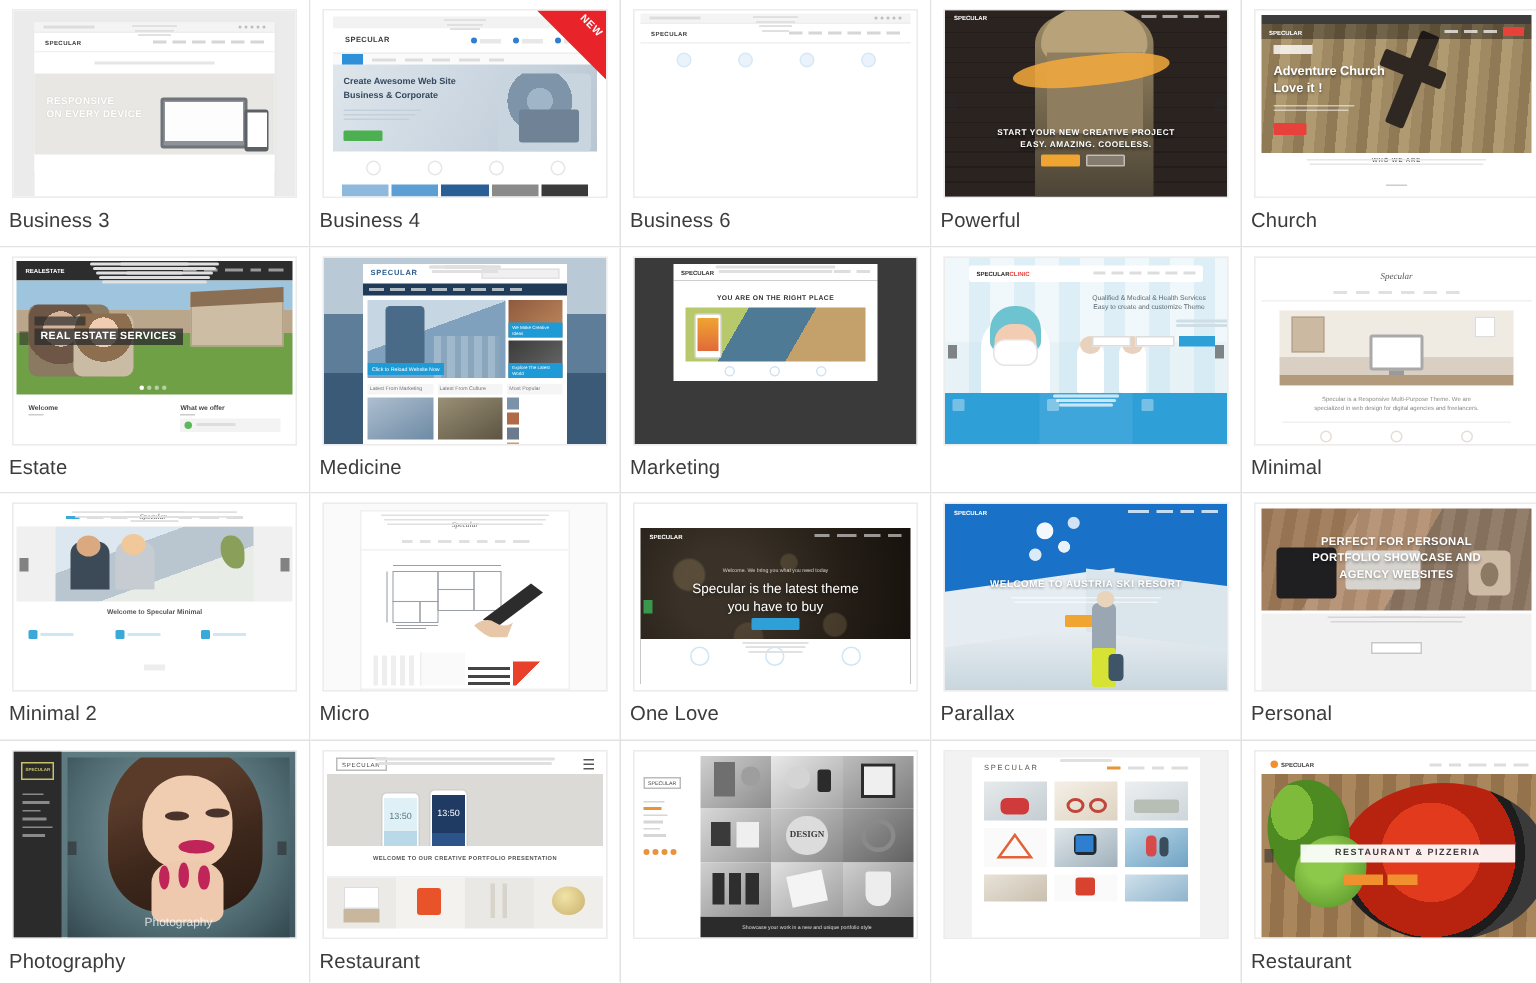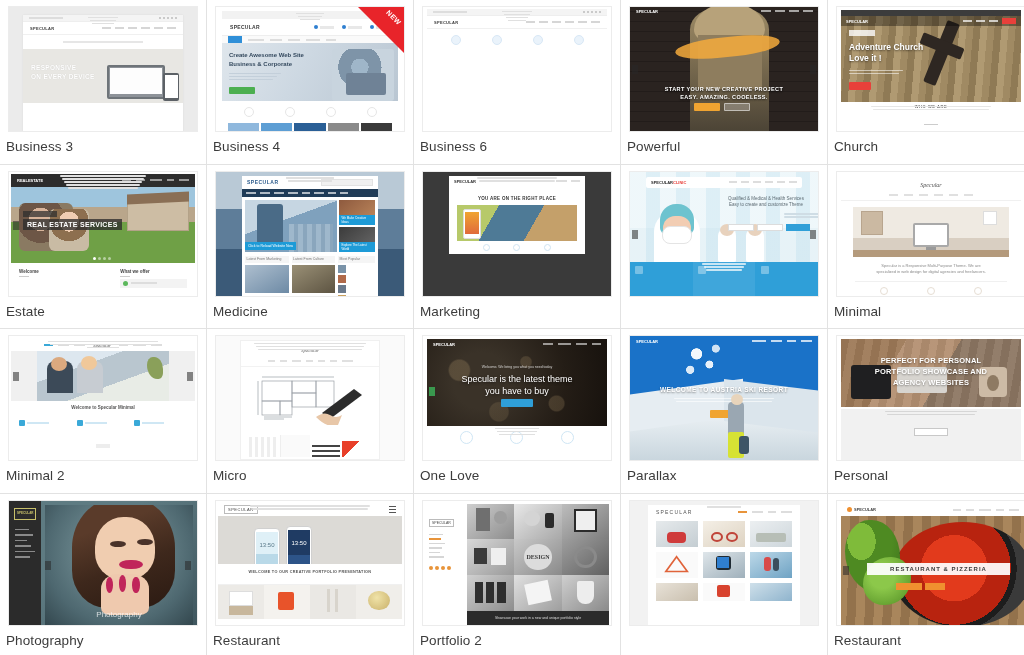--- a/index.html
+++ b/index.html
@@ -815,21 +815,21 @@
             </div>
           </div>
         </div>
       </div>
       <div class="label">Micro</div>
     </div>
     <div class="cell">
       <div class="thumb-wrap">
         <div class="thumb">
           <div class="site" style="background:#fff">
-            <div style="position:absolute;left:4px;right:4px;top:3px;height:104px;overflow:hidden;background:radial-gradient(circle at 30% 40%,#3a3228 0 20%,#241d16 60%,#15100c 100%)">
+            <div style="position:absolute;left:4px;right:4px;top:16px;height:104px;overflow:hidden;background:radial-gradient(circle at 30% 40%,#3a3228 0 20%,#241d16 60%,#15100c 100%)">
               <div style="position:absolute;inset:0;background:radial-gradient(circle at 18% 30%,rgba(200,170,120,.22) 0 6%,transparent 7%),radial-gradient(circle at 55% 22%,rgba(200,170,120,.18) 0 4%,transparent 5%),radial-gradient(circle at 72% 62%,rgba(200,170,120,.2) 0 5%,transparent 6%),radial-gradient(circle at 40% 70%,rgba(200,170,120,.15) 0 7%,transparent 8%)"></div>
               <div style="position:absolute;top:3px;left:6px;font-size:4px;color:#fff;font-weight:bold">SPECULAR</div>
               <div style="position:absolute;top:4px;right:6px;display:flex;gap:5px">
                 <i style="width:10px;height:2px;background:rgba(255,255,255,.55);display:block"></i>
                 <i style="width:13px;height:2px;background:rgba(255,255,255,.55);display:block"></i>
                 <i style="width:11px;height:2px;background:rgba(255,255,255,.55);display:block"></i>
                 <i style="width:9px;height:2px;background:rgba(255,255,255,.55);display:block"></i>
               </div>
               <div style="position:absolute;left:0;right:0;top:26px;text-align:center;color:rgba(255,255,255,.75);font-size:3.5px">Welcome. We bring you what you need today</div>
               <div style="position:absolute;left:0;right:0;top:34px;text-align:center;color:#fff;font-size:9px;line-height:12px;text-shadow:0 1px 3px rgba(0,0,0,.6)">Specular is the latest theme<br>you have to buy</div>
@@ -1060,21 +1060,20 @@
                 <span style="position:absolute;left:24%;top:20%;width:50%;height:58%;background:#f4f4f4;transform:rotate(-12deg);display:block"></span>
               </div>
               <div style="background:linear-gradient(140deg,#cfcfcf,#8a8a8a);position:relative">
                 <span style="position:absolute;left:32%;top:18%;width:36%;height:64%;background:#ededed;border-radius:2px 2px 8px 8px;display:block"></span>
               </div>
               <div style="grid-column:1/4;background:#2b2b2b;display:flex;align-items:center;justify-content:center;color:#ddd;font-size:3.5px">Showcase your work in a new and unique portfolio style</div>
             </div>
           </div>
         </div>
       </div>
-      <div class="label">Portfolio 2</div>
     </div>
     <div class="cell">
       <div class="thumb-wrap">
         <div class="thumb">
           <div class="site" style="background:#f2f2f2">
             <div style="position:absolute;left:18px;right:18px;top:4px;bottom:0;background:#fff">
               <div style="height:14px;display:flex;align-items:center;justify-content:space-between;padding:0 8px">
                 <span style="font-size:5px;color:#555;letter-spacing:1.2px">SPECULAR</span>
                 <span style="display:flex;gap:5px">
                   <i style="width:9px;height:2px;background:#e8943a;display:block"></i>

